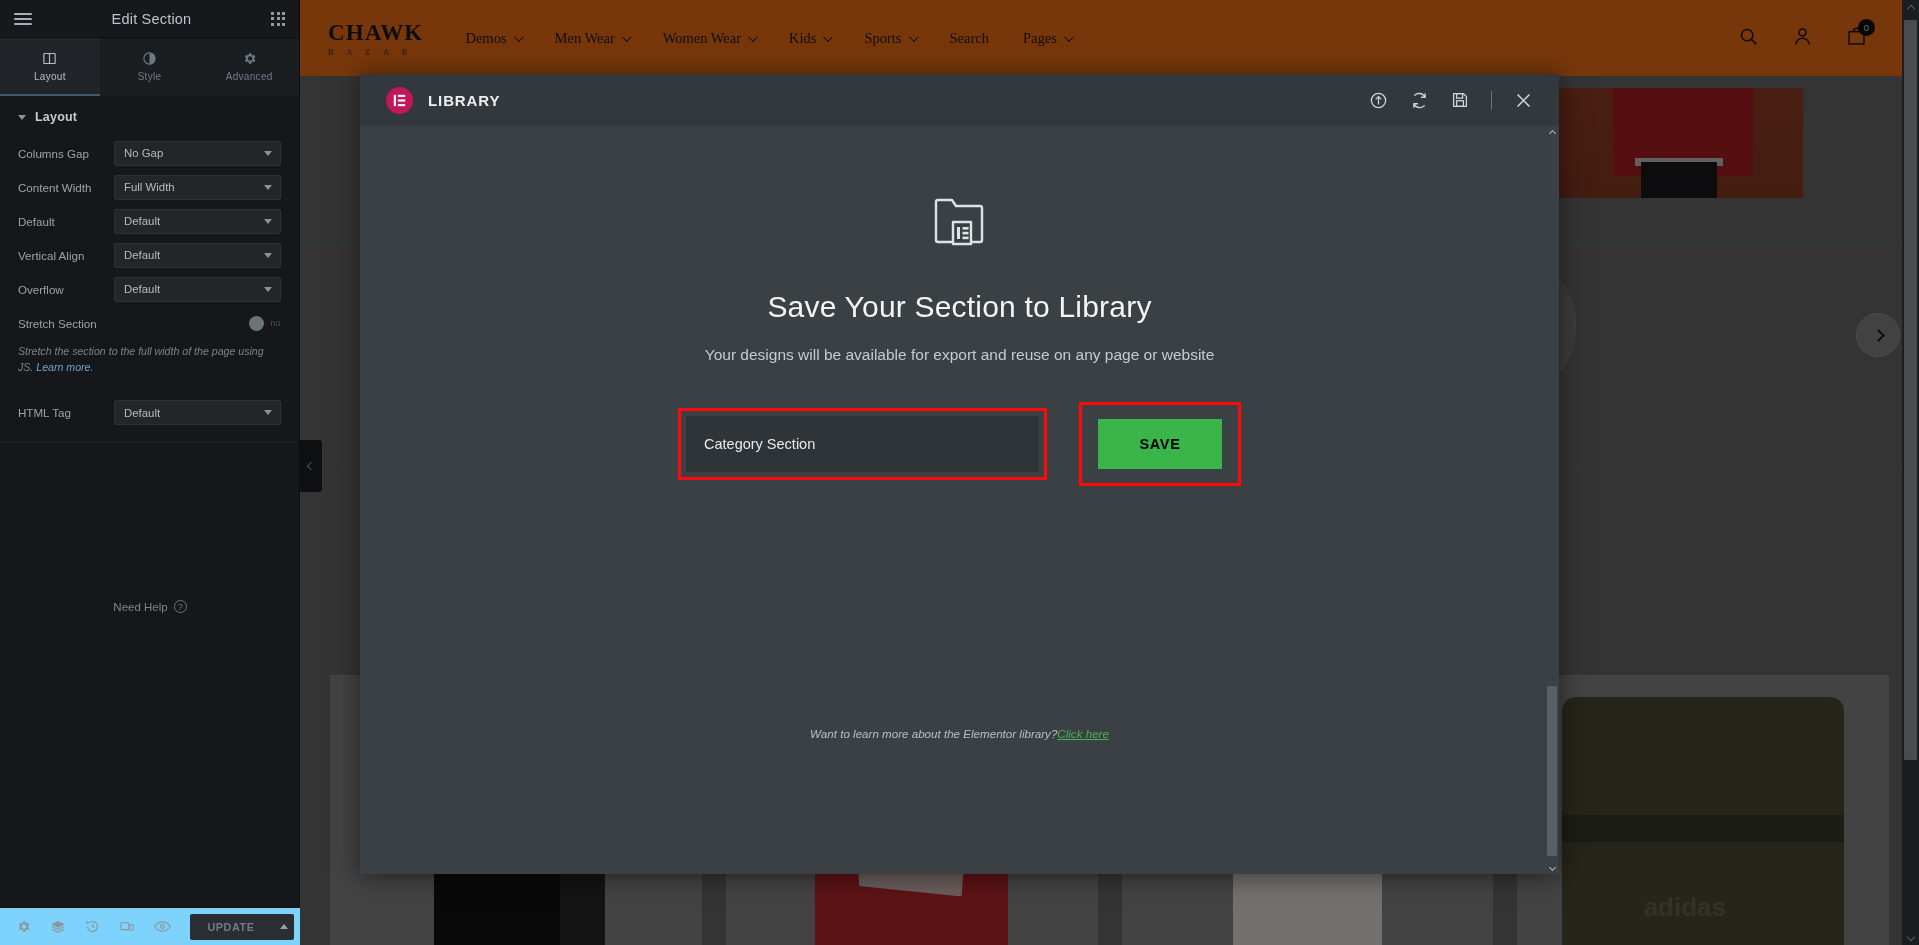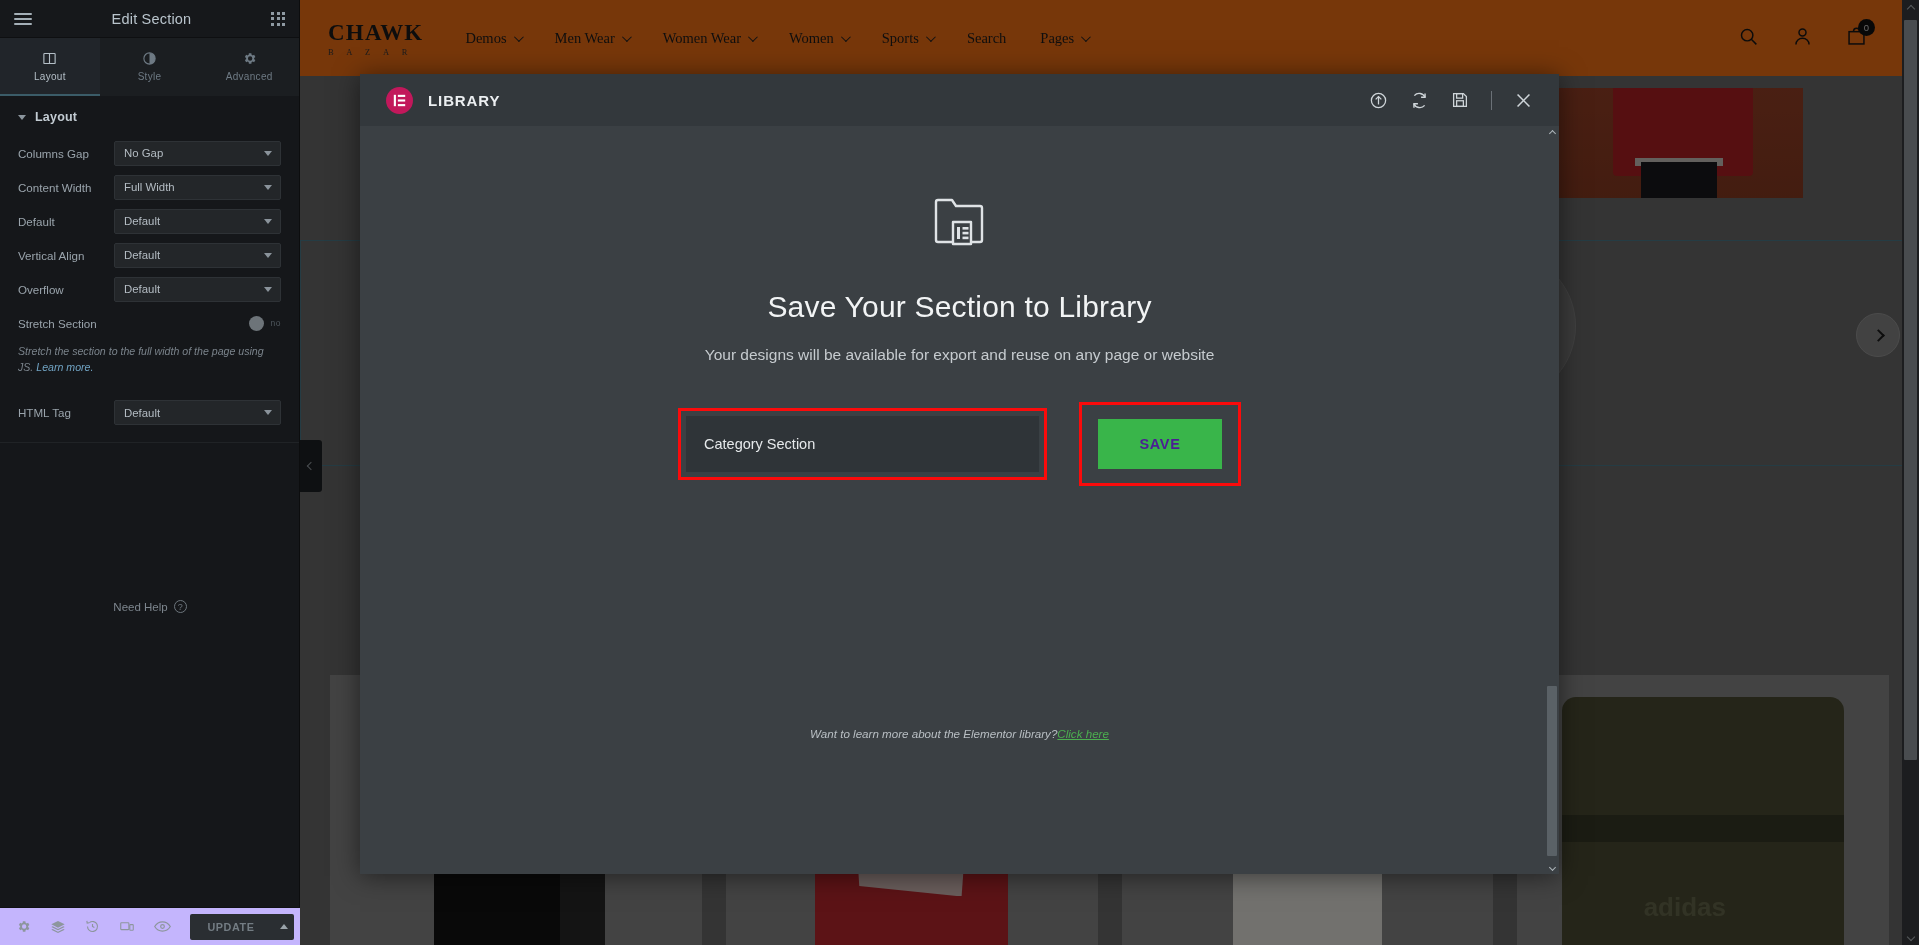--- a/index.html
+++ b/index.html
@@ -92,21 +92,21 @@
     display: flex; align-items: center; justify-content: center; gap: 6px;
     cursor: pointer;
   }
   .qmark {
     width: 13px; height: 13px; border: 1px solid #6d767d; border-radius: 50%;
     font-size: 9px; color: #6d767d; display: flex; align-items: center; justify-content: center;
   }
 
   .panel-footer {
     position: absolute; left: 0; bottom: 0; width: 300px; height: 38px;
-    background: #c4b5fd; border-top: 1px solid #0f1113;
+    background: #7dd3fc; border-top: 1px solid #0f1113;
     display: flex; align-items: center; padding: 0 16px; gap: 19px;
   }
   .pf-ico { color: #8d969d; cursor: pointer; display: flex; align-items: center; }
   .update-btn {
     margin-left: auto; display: flex; align-items: stretch; height: 26px;
   }
   .update-main {
     background: #2a2e32; color: #737c83;
     font-size: 10.8px; font-weight: bold; letter-spacing: .6px;
     display: flex; align-items: center; justify-content: center;
@@ -301,21 +301,21 @@
     background: #2f3438; border: 1px solid #3a4044;
     color: #e6e9eb; font-size: 14.5px;
     padding: 0 18px;
     outline: none;
     font-family: "Liberation Sans", sans-serif;
   }
   .name-input::placeholder { color: #8f979d; }
   .btn-outline { border: 3px solid #fb0b0b; padding: 14px 16px; }
   .save-btn {
     width: 124px; height: 50px;
-    background: #39b54a; color: #4c1d95;
+    background: #39b54a; color: #000000;
     border: none; cursor: pointer;
     font-size: 14.5px; font-weight: bold; letter-spacing: .7px;
     font-family: "Liberation Sans", sans-serif;
   }
   .modal-footer-note {
     position: absolute; left: 0; right: 0; bottom: 134px;
     text-align: center;
     font-size: 11.6px; font-style: italic; color: #b9bfc4;
   }
   .modal-footer-note a { color: #4caf50; text-decoration: underline; font-style: italic; }
@@ -356,21 +356,21 @@
         </div>
         <div class="nav-item">
           <span>Men Wear</span>
           <span class="nav-chev"></span>
         </div>
         <div class="nav-item">
           <span>Women Wear</span>
           <span class="nav-chev"></span>
         </div>
         <div class="nav-item">
-          <span>Women</span>
+          <span>Kids</span>
           <span class="nav-chev"></span>
         </div>
         <div class="nav-item">
           <span>Sports</span>
           <span class="nav-chev"></span>
         </div>
         <div class="nav-item">
           <span>Search</span>
         </div>
         <div class="nav-item">

